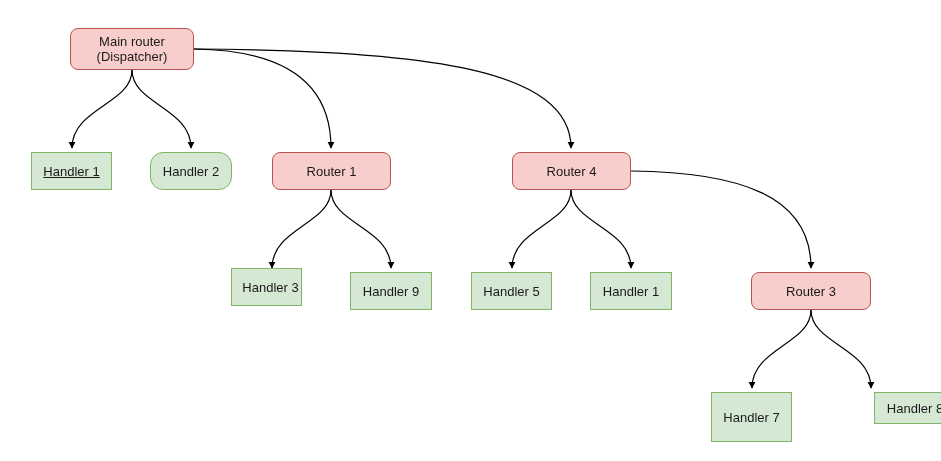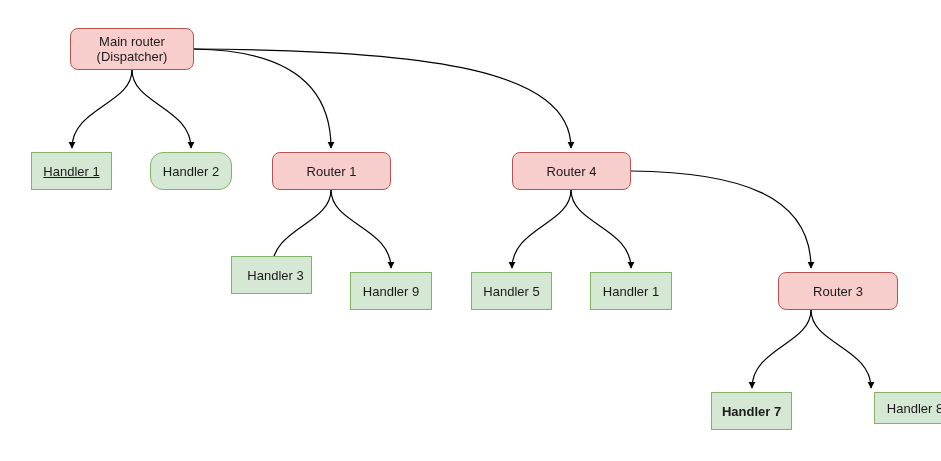--- a/index.html
+++ b/index.html
@@ -75,21 +75,21 @@
         <path d="M 811 310 C 811 344 871 348 871 388" fill="none" stroke="#000000" stroke-width="1.2" marker-end="url(#arrow)"></path>
       </g>
   </svg>
   <div id="nodes">
       <div class="node node-router" style="left: 70px; top: 28px; width: 124px; height: 42px;"><span class="node-label">Main router
 (Dispatcher)</span></div>
       <div class="node node-handler" style="left: 31px; top: 152px; width: 81px; height: 38px; text-decoration: underline;"><span class="node-label">Handler 1</span></div>
       <div class="node node-handler" style="left: 150px; top: 152px; width: 82px; height: 38px; border-radius: 13px;"><span class="node-label">Handler 2</span></div>
       <div class="node node-router" style="left: 272px; top: 152px; width: 119px; height: 38px;"><span class="node-label">Router 1</span></div>
       <div class="node node-router" style="left: 512px; top: 152px; width: 119px; height: 38px;"><span class="node-label">Router 4</span></div>
-      <div class="node node-handler" style="left: 231px; top: 256px; width: 81px; height: 38px; padding-left: 8px;"><span class="node-label">Handler 3</span></div>
+      <div class="node node-handler" style="left: 231px; top: 268px; width: 71px; height: 38px; padding-left: 8px;"><span class="node-label">Handler 3</span></div>
       <div class="node node-handler" style="left: 350px; top: 272px; width: 82px; height: 38px;"><span class="node-label">Handler 9</span></div>
       <div class="node node-handler" style="left: 471px; top: 272px; width: 81px; height: 38px;"><span class="node-label">Handler 5</span></div>
       <div class="node node-handler" style="left: 590px; top: 272px; width: 82px; height: 38px;"><span class="node-label">Handler 1</span></div>
-      <div class="node node-router" style="left: 751px; top: 272px; width: 120px; height: 38px; margin-left: 27px;"><span class="node-label">Router 3</span></div>
-      <div class="node node-handler" style="left: 711px; top: 392px; width: 81px; height: 38px; font-weight: bold;"><span class="node-label">Handler 7</span></div>
+      <div class="node node-router" style="left: 751px; top: 272px; width: 120px; height: 38px;"><span class="node-label">Router 3</span></div>
+      <div class="node node-handler" style="left: 711px; top: 392px; width: 81px; height: 50px;"><span class="node-label">Handler 7</span></div>
       <div class="node node-handler" style="left: 874px; top: 392px; width: 82px; height: 32px;"><span class="node-label">Handler 8</span></div>
     </div>
 </div>
 
 </body></html>

